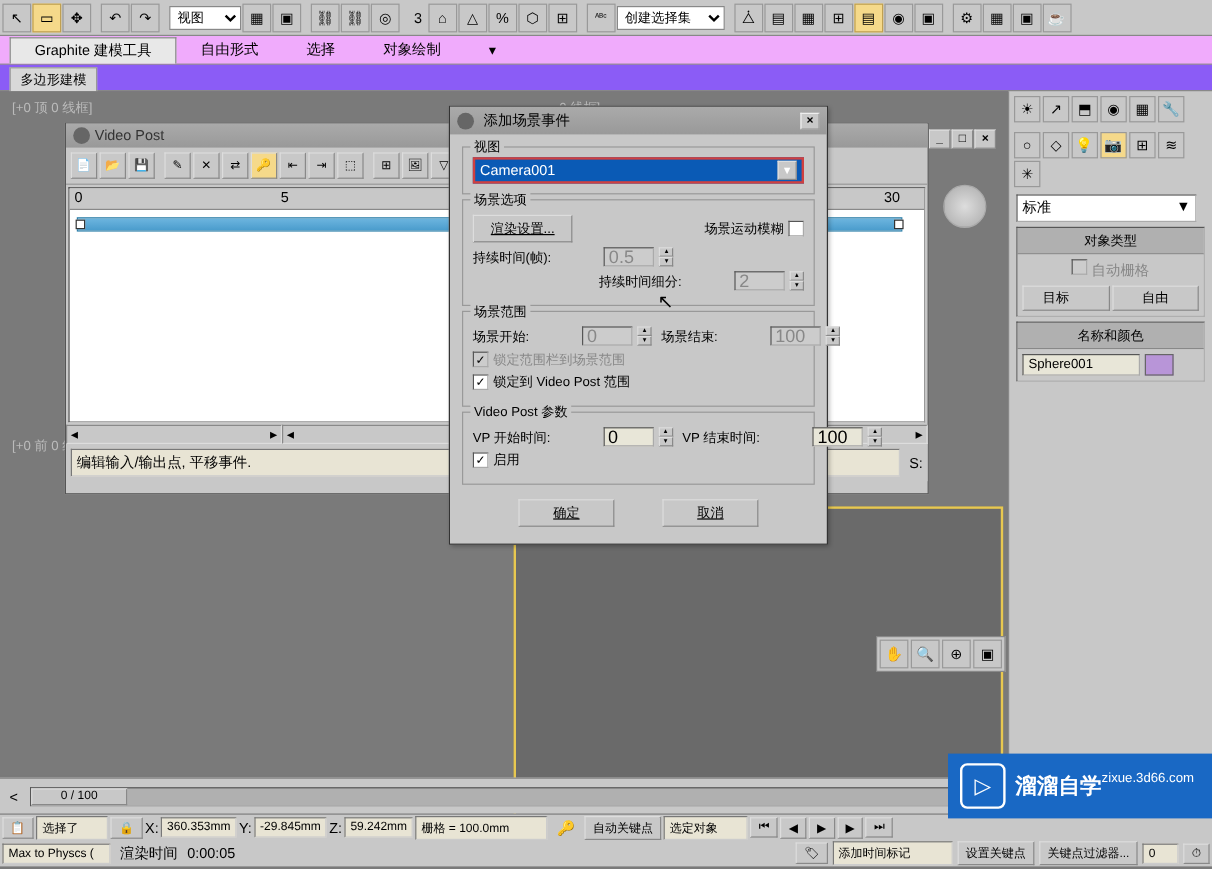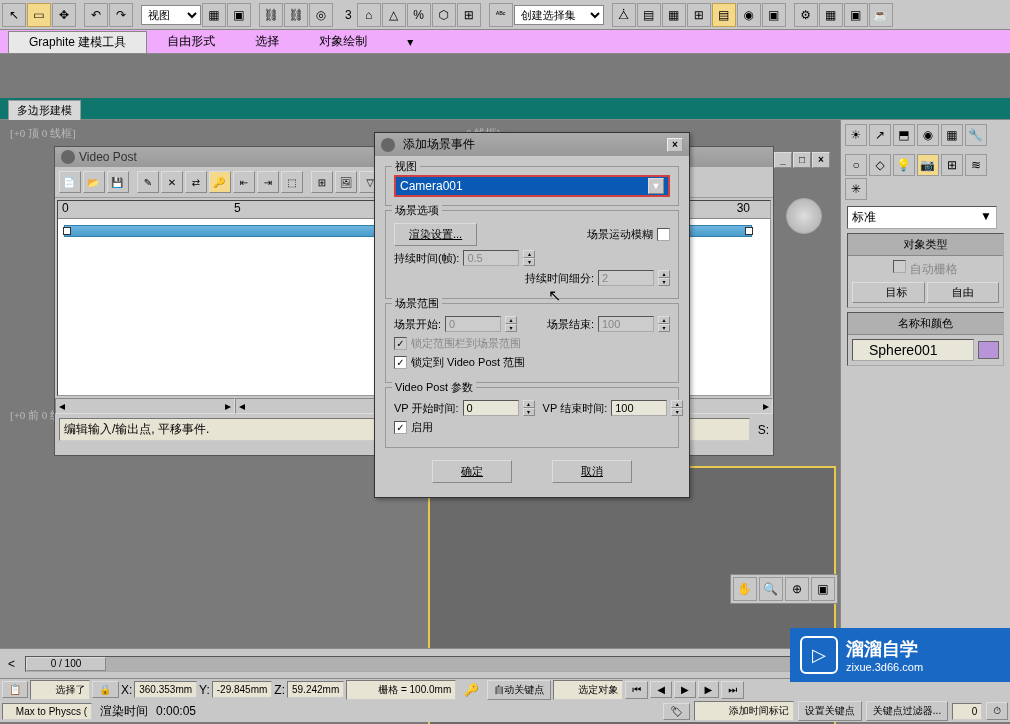--- a/index.html
+++ b/index.html
@@ -8,26 +8,26 @@
 .toolbar-top { background: #c8c8c8; height: 30px; display: flex; align-items: center; padding: 2px; border-bottom: 1px solid #888; gap: 1px; }
 .tool-btn { width: 24px; height: 24px; background: #c8c8c8; border: 1px solid #999; display: inline-flex; align-items: center; justify-content: center; cursor: pointer; }
 .tool-btn.active { background: #f5d98a; border: 1px solid #c0a050; }
 .tool-sep { width: 6px; }
 .dropdown { background: #fff; border: 1px solid #888; padding: 1px 2px; font-size: 11px; height: 20px; }
 
 .menu-bar { background: #f0abfc; height: 24px; display: flex; align-items: center; padding: 2px 8px; border-bottom: 1px solid #888; }
 .menu-tab { padding: 2px 20px; cursor: pointer; }
 .menu-tab.active { background: #e8e8e8; border: 1px solid #888; border-bottom: none; }
 
-.sub-menu { background: #0f766e; height: 22px; padding: 2px 8px; border-bottom: 1px solid #888; margin-top: 44px; }
+.sub-menu { background: #8b5cf6; height: 22px; padding: 2px 8px; border-bottom: 1px solid #888; }
 .sub-tab { display: inline-block; padding: 2px 8px; background: #d8d8d8; border: 1px solid #999; font-size: 11px; }
 
 .main-area { position: relative; height: 570px; background: #7a7a7a; }
 
-.viewport-label { position: absolute; color: #bbb; font-size: 11px; padding: 2px 6px; font-family: Liberation Serif, serif; }
+.viewport-label { position: absolute; color: #bbb; font-size: 11px; padding: 2px 6px; }
 
 .video-post-window { position: absolute; left: 54px; top: 26px; width: 720px; height: 310px; background: #c8c8c8; border: 1px solid #555; }
 .vp-title { background: linear-gradient(#aaa, #999); color: #333; padding: 3px 6px; font-size: 11px; display: flex; align-items: center; }
 .vp-title-icon { width: 14px; height: 14px; background: #666; border-radius: 7px; margin-right: 4px; }
 .vp-toolbar { padding: 4px; display: flex; gap: 2px; border-bottom: 1px solid #999; flex-wrap: wrap; }
 .vp-btn { width: 22px; height: 22px; background: #c8c8c8; border: 1px outset #ddd; display: inline-flex; align-items: center; justify-content: center; font-size: 10px; }
 .vp-btn.yellow { background: #f5d98a; }
 .vp-content { display: flex; height: 200px; }
 .vp-tree { width: 178px; background: #fff; border: 1px inset #999; padding: 4px; font-size: 11px; margin: 2px; }
 .vp-timeline { flex: 1; background: #fff; border: 1px inset #999; margin: 2px; position: relative; }
@@ -43,53 +43,53 @@
 .dialog-title-left { display: flex; align-items: center; gap: 4px; }
 .dialog-close { width: 16px; height: 14px; background: #c8c8c8; border: 1px outset #eee; font-size: 10px; text-align: center; line-height: 12px; font-weight: bold; cursor: pointer; font-family: Arial; }
 .dialog-body { padding: 6px 10px; }
 .fieldset { border: 1px solid #999; margin: 4px 0; padding: 8px 8px 8px 8px; position: relative; }
 .fieldset-title { position: absolute; top: -8px; left: 6px; background: #c8c8c8; padding: 0 3px; font-size: 11px; }
 .field-row { display: flex; align-items: center; margin: 4px 0; gap: 4px; }
 .field-label { font-size: 11px; white-space: nowrap; }
 .text-input { background: #e8e6d8; border: 1px inset #aaa; padding: 2px 4px; font-size: 11px; flex: 1; height: 18px; }
 .combo-hl { background: #0a5ab5; color: #fff; border: 2px solid #d04040; padding: 2px 4px; font-size: 11px; display: flex; justify-content: space-between; align-items: center; height: 22px; }
 .combo-arrow { width: 16px; height: 16px; background: #c8c8c8; border: 1px outset #ddd; text-align: center; line-height: 14px; font-size: 9px; }
-.num-input { background: #e8e6d8; border: 1px inset #aaa; width: 56px; padding: 1px 3px; font-size: 11px; height: 16px; }
+.num-input { background: #e8e6d8; border: 1px inset #aaa; width: 42px; padding: 1px 3px; font-size: 15px; height: 16px; margin-left: 40px; }
 .num-input.disabled { background: #ccc; color: #888; }
 .spinner { width: 12px; display: flex; flex-direction: column; }
 .spin-btn { width: 12px; height: 8px; background: #c8c8c8; border: 1px outset #ddd; font-size: 6px; text-align: center; line-height: 6px; }
 .btn { background: #c8c8c8; border: 1px outset #ddd; padding: 3px 14px; font-size: 11px; cursor: pointer; text-decoration: underline; }
 .checkbox { width: 13px; height: 13px; background: #fff; border: 1px inset #aaa; display: inline-flex; align-items: center; justify-content: center; font-size: 10px; }
 .dialog-buttons { display: flex; justify-content: center; gap: 40px; padding: 8px; }
 
 .right-panel { position: absolute; right: 0; top: 0; width: 170px; height: 560px; background: #c8c8c8; border-left: 1px solid #888; }
 .rp-icons { padding: 4px; display: flex; flex-wrap: wrap; gap: 2px; }
 .rp-icon { width: 22px; height: 22px; border: 1px solid #999; background: #c8c8c8; display: inline-flex; align-items: center; justify-content: center; }
 .rp-icon.active { background: #f5d98a; }
 .rp-drop { width: 150px; margin: 2px 6px; background: #fff; border: 1px inset #aaa; padding: 2px 4px; font-size: 11px; display: flex; justify-content: space-between; }
 .rp-section { margin: 4px 6px; border: 1px inset #aaa; }
 .rp-sec-title { background: #b0b0b0; padding: 3px; text-align: center; font-size: 11px; border-bottom: 1px solid #888; }
 .rp-sec-body { padding: 4px; background: #c8c8c8; }
 .rp-btn { display: inline-block; padding: 2px 16px; border: 1px outset #ddd; background: #c8c8c8; font-size: 11px; }
-.rp-name-input { background: #e8e6d8; border: 1px inset #aaa; padding: 2px 16px; font-size: 14px; width: 122px; }
+.rp-name-input { background: #e8e6d8; border: 1px inset #aaa; padding: 2px 4px; font-size: 11px; width: 98px; }
 .color-swatch { width: 24px; height: 18px; background: #b895d8; border: 1px solid #666; display: inline-block; }
 
 .timeline-bottom { position: absolute; bottom: 46px; left: 0; right: 0; height: 30px; background: #c8c8c8; display: flex; align-items: center; padding: 2px; border-top: 1px solid #888; }
 .tl-slider { flex: 1; height: 16px; background: #b0b0b0; border: 1px inset #aaa; margin: 0 4px; position: relative; }
 .tl-handle { position: absolute; left: 0; width: 80px; height: 14px; background: #c8c8c8; border: 1px outset #ddd; text-align: center; font-size: 10px; }
 
 .status-bottom { position: absolute; bottom: 24px; left: 0; right: 0; height: 22px; background: #c8c8c8; display: flex; align-items: center; padding: 2px; gap: 2px; font-size: 11px; border-top: 1px solid #888; }
-.sb-field { background: #e8e4d4; border: 1px inset #ccc; padding: 2px 4px; font-size: 10px; text-align: right; }
+.sb-field { background: #e8e4d4; border: 1px inset #ccc; padding: 2px 4px; font-size: 10px; }
 .sb-btn { background: #c8c8c8; border: 1px outset #ddd; padding: 2px 6px; font-size: 10px; }
 
 .status-bottom2 { position: absolute; bottom: 2px; left: 0; right: 0; height: 22px; background: #c8c8c8; display: flex; align-items: center; padding: 2px; gap: 4px; font-size: 11px; }
 
 .watermark { position: absolute; right: 0; bottom: 42px; width: 220px; height: 54px; background: #1968c4; color: #fff; display: flex; align-items: center; padding: 6px 10px; gap: 8px; z-index: 100; }
 .wm-icon { width: 38px; height: 38px; border: 2px solid #fff; border-radius: 6px; display: flex; align-items: center; justify-content: center; font-size: 18px; }
-.wm-text { display: flex; flex-direction: column; }
+.wm-text { display: flex; flex-direction: row; }
 .wm-big { font-size: 18px; font-weight: bold; }
 .wm-small { font-size: 11px; }
 
 .perspective-box { position: absolute; left: 428px; top: 346px; width: 408px; height: 262px; border: 2px solid #e8c850; background: #6a6a6a; }
 
 .mini-win-ctrl { position: absolute; right: 180px; top: 32px; display: flex; gap: 1px; }
 .mini-ctrl { width: 18px; height: 16px; background: #c8c8c8; border: 1px outset #ddd; font-size: 10px; text-align: center; line-height: 14px; font-weight: bold; font-family: Arial;}
 
 .cursor-arrow { position: absolute; left: 548px; top: 166px; z-index: 60; pointer-events: none; font-size: 16px; color: #000; }
 .nav-icons { position: absolute; right: 172px; bottom: 86px; display: flex; gap: 2px; background: #c8c8c8; padding: 2px; border: 1px solid #888;}
@@ -348,21 +348,21 @@
         <span>▼</span>
     </div>
     <div class="rp-section">
       <div class="rp-sec-title">对象类型</div>
       <div class="rp-sec-body">
         <div style="text-align:center;color:#888;margin-bottom:4px">
           <span class="checkbox" style="background:#ccc"></span>
           <span>自动栅格</span>
         </div>
         <div style="display:flex;gap:2px">
-          <div class="rp-btn" style="flex:1;text-align:right">目标</div>
+          <div class="rp-btn" style="flex:1;text-align:left">目标</div>
           <div class="rp-btn" style="flex:1;text-align:center">自由</div>
         </div>
       </div>
     </div>
     <div class="rp-section">
       <div class="rp-sec-title">名称和颜色</div>
       <div class="rp-sec-body" style="display:flex;gap:4px;align-items:center">
         <input class="rp-name-input" value="Sphere001" style="">
         <span class="color-swatch"></span>
       </div>

